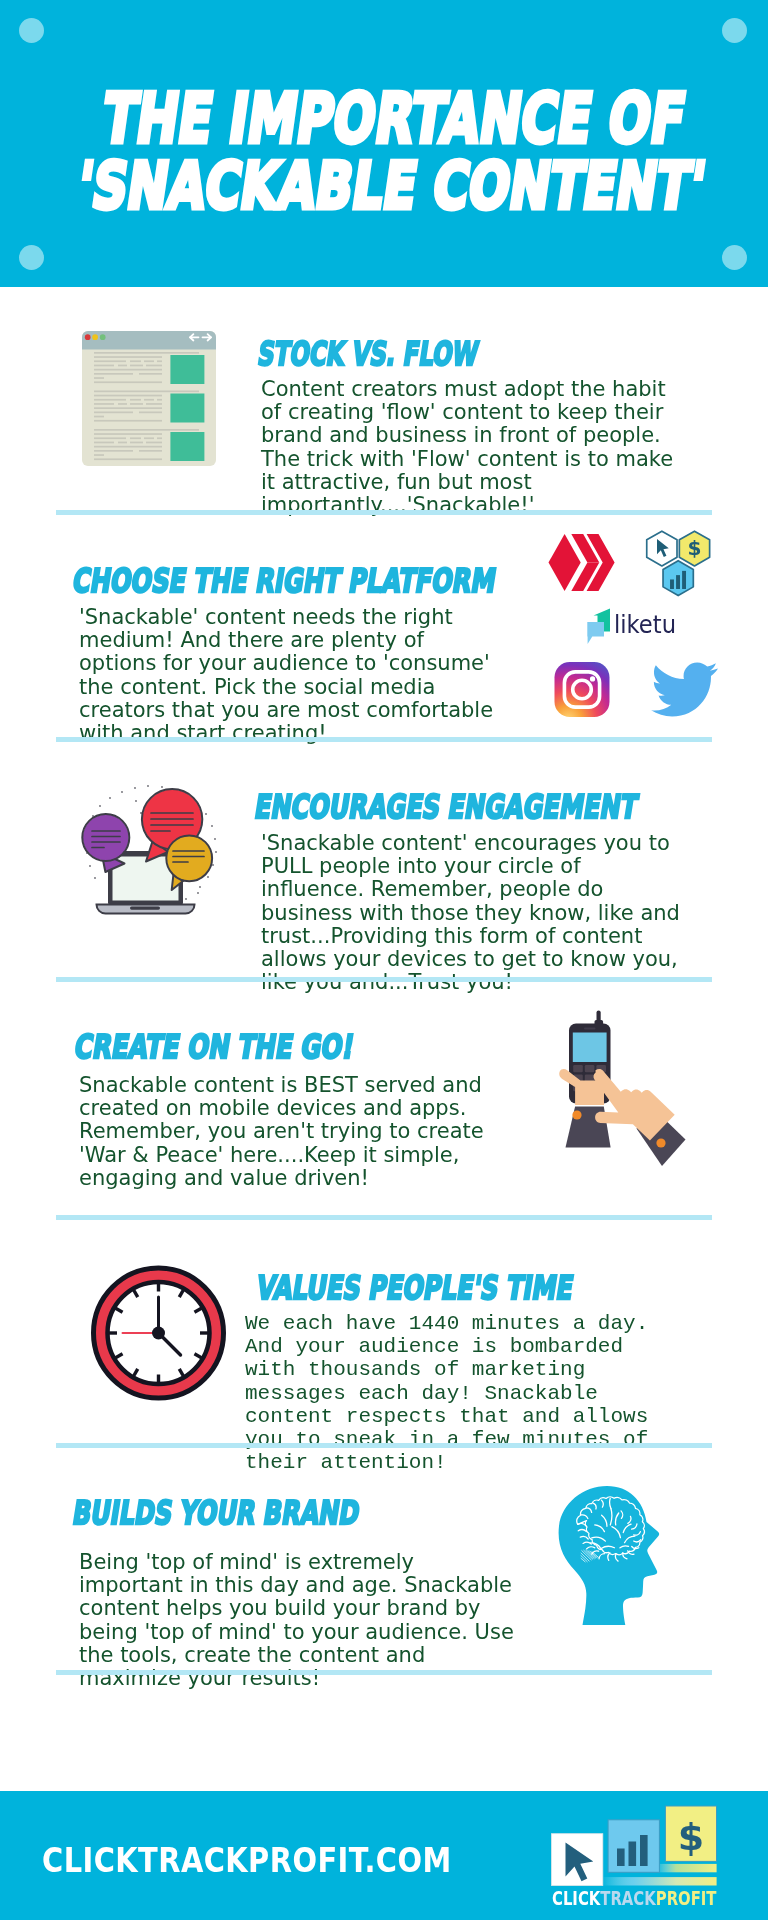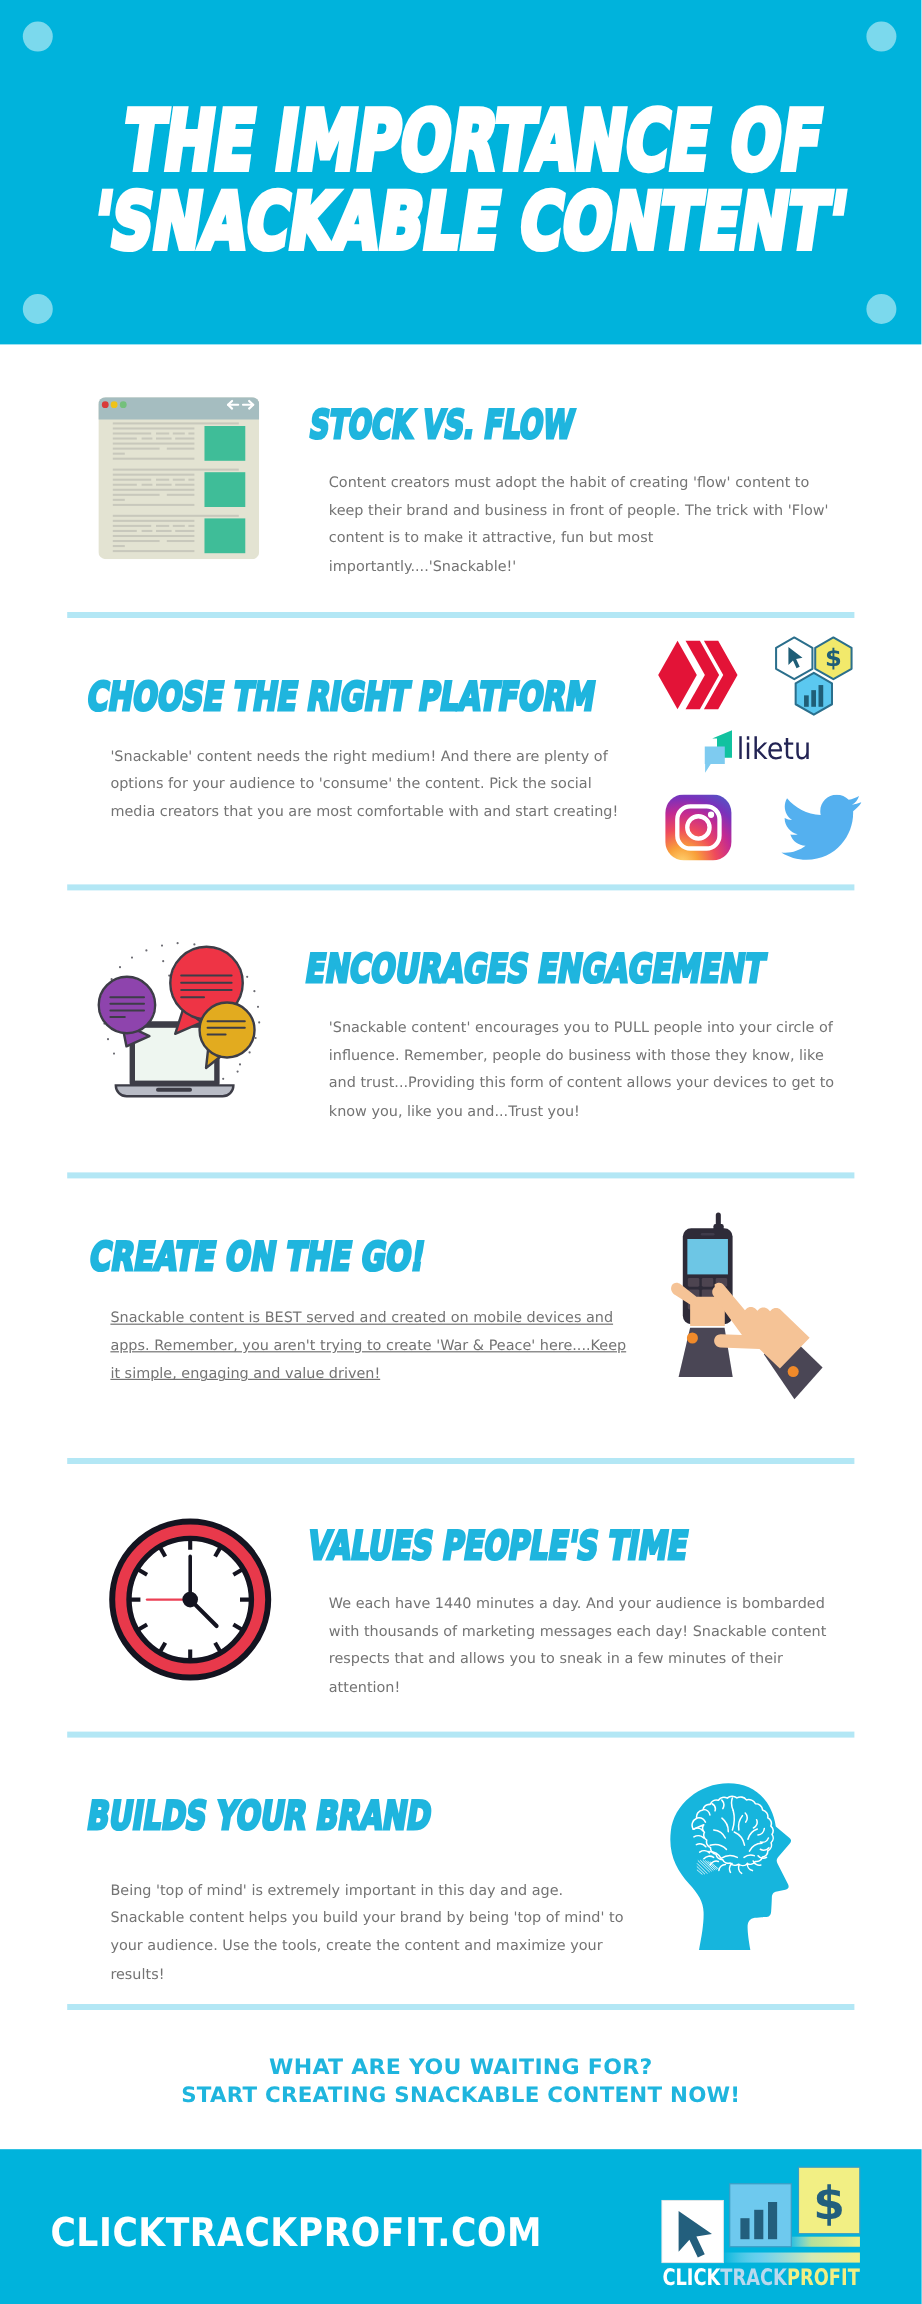--- a/index.html
+++ b/index.html
@@ -20,22 +20,22 @@
      transform:translateX(-17.0px) scaleX(0.7518) skewX(-11deg);}
 
   
   .divider{position:absolute;left:56px;width:656px;height:5px;background:#b3e7f5;}
   .sec{position:absolute;}
   .ill{position:absolute;}
   .h2{color:#1fb5de;font-family:"DejaVu Sans",sans-serif;font-weight:bold;font-style:normal;
       margin:0;white-space:nowrap;position:absolute;font-size:32.5px;line-height:36px;
       -webkit-text-stroke:2.6px #1fb5de;paint-order:stroke fill;
       transform-origin:0 0;transform:scaleX(calc(0.70 * var(--sx,1))) skewX(-12deg);}
-  .body{color:#737373;font-family:"DejaVu Sans",sans-serif;font-size:12px;line-height:23.2px;
-      margin:16px;position:absolute;}
+  .body{color:#14532d;font-family:"DejaVu Sans",sans-serif;font-size:21px;line-height:23.2px;
+      margin:3px;position:absolute;}
 
   
   .cta{position:absolute;left:0;width:768px;text-align:center;color:#1fb5de;
       font-family:"DejaVu Sans",sans-serif;font-weight:bold;font-size:17.7px;line-height:23.5px;
       letter-spacing:0.2px;}
   .cta div{white-space:nowrap;}
   .cta .c1{transform:scaleX(1.04);}
   .cta .c2{transform:scaleX(1.007);}
   .footer{position:absolute;left:0;top:1791px;width:768px;height:129px;background:#00b3dc;padding-left:16px;}
   .footer-text{position:absolute;left:42px;top:50px;color:#fff;font-weight:bold;
@@ -303,21 +303,21 @@
 
     <g>
       <path d="M90.5 120.5 109 102l30.5 29.5L116 158z" fill="#4a4655"></path>
       <path d="M49.6 64.5c-2.3 1.7-2.8 4.9-1.1 7.2l23.8 32.8-17.5-.7c-3.1-.1-5.6 2.3-5.7 5.4-.1 3 2.2 5.6 5.3 5.7l32.5 1.3 17 16.3 24.8-25.8-24-23c-2.2-2.2-5.8-2.2-8 0l-1 1-1.6-1.6c-2.2-2.1-5.7-2.1-7.9.1l-1 1-1.6-1.5c-2.2-2.1-5.7-2.1-7.8.1l-1 1-17.7-21c-2-2.5-5.1-2.4-7.6-.5z" fill="#f5c396"></path>
       <circle cx="115" cy="135" r="4.6" fill="#f08a2a"></circle>
     </g>
   </svg>
 
   <div class="sec">
     <div class="h2" style="left:78.0px;top:1029.0px;--sx:1.0845;">CREATE ON THE GO!</div>
-    <div class="body" style="left:76px;top:1071px;width:434px;text-decoration:underline;">Snackable content is BEST served and created on mobile devices and apps. Remember, you aren't trying to create 'War &amp; Peace' here....Keep it simple, engaging and value driven!</div>
+    <div class="body" style="left:76px;top:1071px;width:434px;">Snackable content is BEST served and created on mobile devices and apps. Remember, you aren't trying to create 'War &amp; Peace' here....Keep it simple, engaging and value driven!</div>
   </div>
   <div class="divider" style="top:1215px;"></div>
 
   <svg class="ill" style="left:89px;top:1264px;" width="139" height="138" viewBox="0 0 138 138">
     <circle cx="69" cy="69" r="65" fill="#e8394b" stroke="#141420" stroke-width="5"></circle>
     <circle cx="69" cy="69" r="51" fill="#ffffff" stroke="#141420" stroke-width="4.5"></circle>
     <g stroke="#141420" stroke-width="3.4" stroke-linecap="butt">
       <path d="M69 18.5v9"></path>
         <path d="M69 110.5v9"></path>
         <path d="M18.5 69h9"></path>
@@ -332,21 +332,21 @@
         <path d="M89.75 33.05l4.5-7.79"></path>
     </g>
     <path d="M69 69V33" stroke="#141420" stroke-width="3" stroke-linecap="round"></path>
     <path d="M69 69l22 22" stroke="#141420" stroke-width="3.4" stroke-linecap="round"></path>
     <path d="M69 69H33" stroke="#ec4055" stroke-width="2" stroke-linecap="round"></path>
     <circle cx="69" cy="69" r="6.5" fill="#141420"></circle>
   </svg>
 
   <div class="sec">
     <div class="h2" style="left:260.0px;top:1270.0px;--sx:1.0631;">VALUES PEOPLE'S TIME</div>
-    <div class="body" style="left:258px;top:1309px;width:428px;">We each have 1440 minutes a day. And your audience is bombarded with thousands of marketing messages each day! Snackable content respects that and allows you to sneak in a few minutes of their attention!</div>
+    <div class="body" style="left:242px;top:1309px;width:428px;font-family:Liberation Mono, monospace;">We each have 1440 minutes a day. And your audience is bombarded with thousands of marketing messages each day! Snackable content respects that and allows you to sneak in a few minutes of their attention!</div>
   </div>
   <div class="divider" style="top:1443px;"></div>
 
   <div class="sec">
     <div class="h2" style="left:76.0px;top:1495.0px;--sx:1.0554;">BUILDS YOUR BRAND</div>
     <div class="body" style="left:76px;top:1548px;width:436px;">Being 'top of mind' is extremely important in this day and age. Snackable content helps you build your brand by being 'top of mind' to your audience. Use the tools, create the content and maximize your results!</div>
   </div>
 
   <svg class="ill" style="left:553px;top:1480px;" width="120" height="145" viewBox="0 0 120 145">
     <path d="M54 6C30 6 8.5 23.5 6 46 3.7 66 11.5 79 21 89.5c8 8.8 12 15.2 12.3 23.8.2 5-.3 10.2-1 15.5-.8 5.6-1.8 10.4-2.8 16.2h42.8c-1.5-8.6-2.2-13.9-2.3-18.6-.1-4.7 1.6-7.4 6-8.2 2.4-.4 5.6-.6 8.8-.6 3.1 0 4.5-1.4 4.8-4.5.3-3.6.5-8 .6-11.5.1-3.2 1.1-4.6 4.2-5.3l7-1.5c2.5-.6 3.5-2.3 2.3-4.6l-8.6-16.8c-1.3-2.5-1.1-4.2.6-6.2L105 56.5c1.7-2 1.6-3.6-.3-5.1L93.5 42C90.2 20.5 76 6 54 6z" fill="#16b5dd"></path>
@@ -355,24 +355,20 @@
       <path d="M57.6 13.8c-1.2 4-.9 8.4.9 12.2M47.4 15.9c2.1 2.2 2.5 5.6 1 8.3M37.8 19.4c2.5 1.3 3.8 4.2 3 6.9M29.6 25.1c3.1 0 5.7 2.2 6.2 5.2M23.4 33.3c3.3-.6 6.6 1.1 8 4.1M19.8 44.3c3-1.7 6.9-1.1 9.2 1.5M20.2 51.8c3-2 7-1.6 9.6 1M22.6 59.3c3.2-1.5 7-.6 9.2 2.1M25.8 66.6c3-2 7-1.7 9.6.7M29.9 73c2.4-2.7 6.5-3.3 9.5-1.3M36 79.1c1.4-3 4.9-4.5 8-3.4M44.5 84.5c.3-3.3 3.1-5.9 6.4-5.9M55.8 86.4c-1.6-2.9-1-6.6 1.5-8.8M66.7 87.3c-2.7-1.9-3.7-5.5-2.3-8.5M77.2 84.6c-3.2-.8-5.3-3.8-4.9-7.1M85.4 79.1c-3.1.8-6.3-.9-7.4-3.9M91 71.6c-2.8 1.6-6.3 1-8.3-1.4M93.3 62.3c-2.1 2.5-5.6 3.1-8.4 1.5M92.8 52.8c-1.3 3.1-4.6 4.8-7.8 3.9M88.8 43.6c-.3 3.3-2.9 5.9-6.2 6.2M81.3 35c1.4 3-.1 6.6-3.1 8.1M70.2 28.5c2.4 2.4 2.6 6.2.5 8.8"></path>
       <path d="M58.5 26c1.6 6.3 1.3 12.9-.8 19M47.5 33.5c4 3.2 6.3 8 6.2 13.1M67.5 31c-3.1 4-4.4 9.1-3.5 14M39.5 45c4.9.5 9.2 3.4 11.3 7.8M82 44c-4.5 1.6-8 5.3-9.2 10M36 60c5.6-1.7 11.7-.2 15.9 3.9M86.5 58c-5.2.1-9.9 3-12.2 7.7M47 72.5c4.7-3 10.6-3.3 15.5-.8M79 70c-3.4-1.2-7.2-.5-10 1.7M59.5 47c5.3 2.4 9 7.1 10 12.8M34.5 66c5-.2 9.6 2.3 12.1 6.6"></path>
       <g stroke-width="0.8">
         <path d="M24.3 75 35.3 85.8M26.6 74.6 37.2 85M29 74.6 38.9 84.3M31.4 75 40.6 83.7M33.8 75.6 42.3 83.3M36.1 76.2 44 83M23.5 77.8 33 87.3M23.3 80.8 30.7 87.9M23.4 84 28.2 88.1"></path>
       </g>
     </g>
   </svg>
 
   <div class="divider" style="top:1670px;"></div>
 
-  <div class="cta" style="top:1712px;">
-    <div class="c1">WHAT ARE YOU WAITING FOR?</div>
-    <div class="c2">START CREATING SNACKABLE CONTENT NOW!</div>
-  </div>
 
   <div class="footer">
     <div class="footer-text">CLICKTRACKPROFIT.COM</div>
 
     <svg style="position:absolute;left:551px;top:6px;" width="168" height="110" viewBox="0 0 168 110">
       <defs>
         <linearGradient id="fade1" x1="0" y1="0" x2="1" y2="0">
           <stop offset="0%" stop-color="#ffffff" stop-opacity="0"></stop>
           <stop offset="35%" stop-color="#f2ef84" stop-opacity="0.75"></stop>
           <stop offset="100%" stop-color="#f2ef84"></stop>

